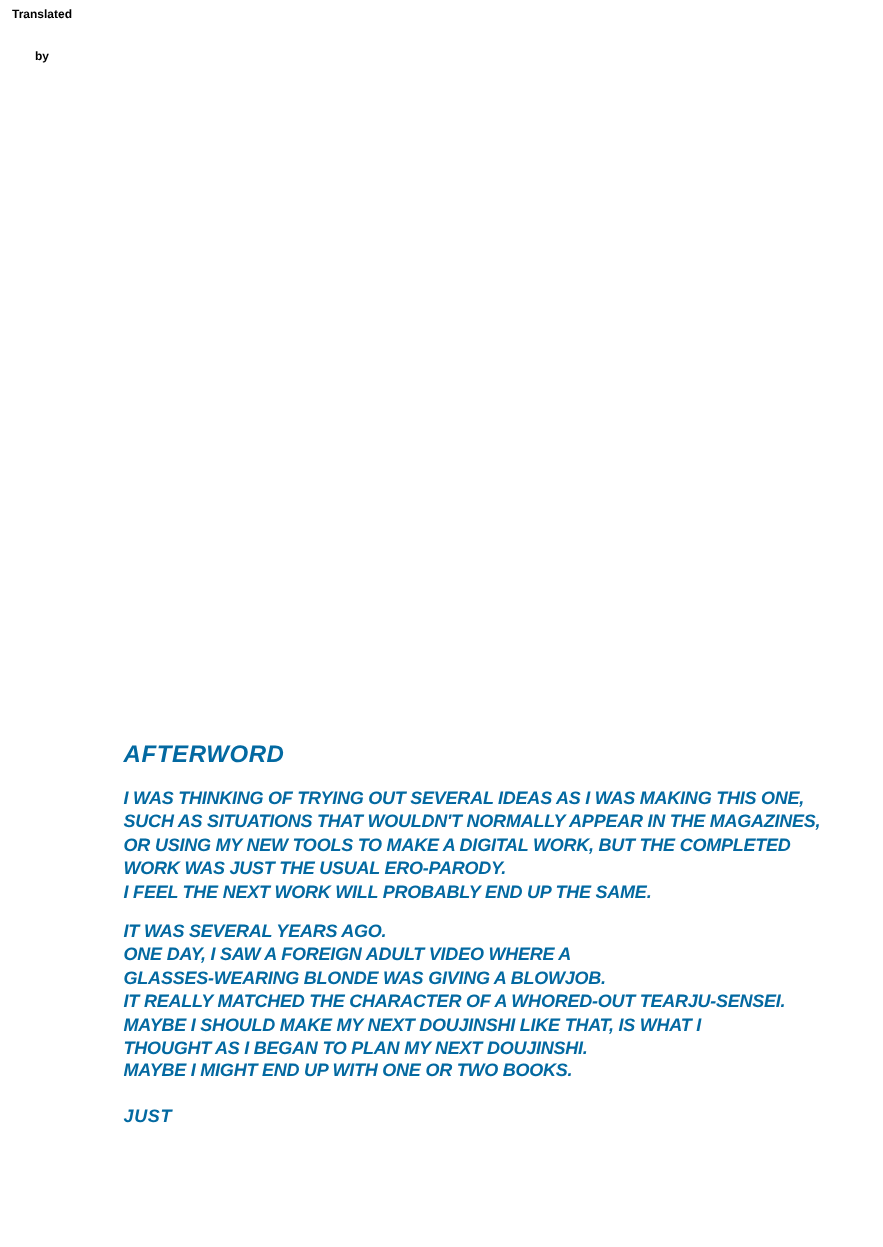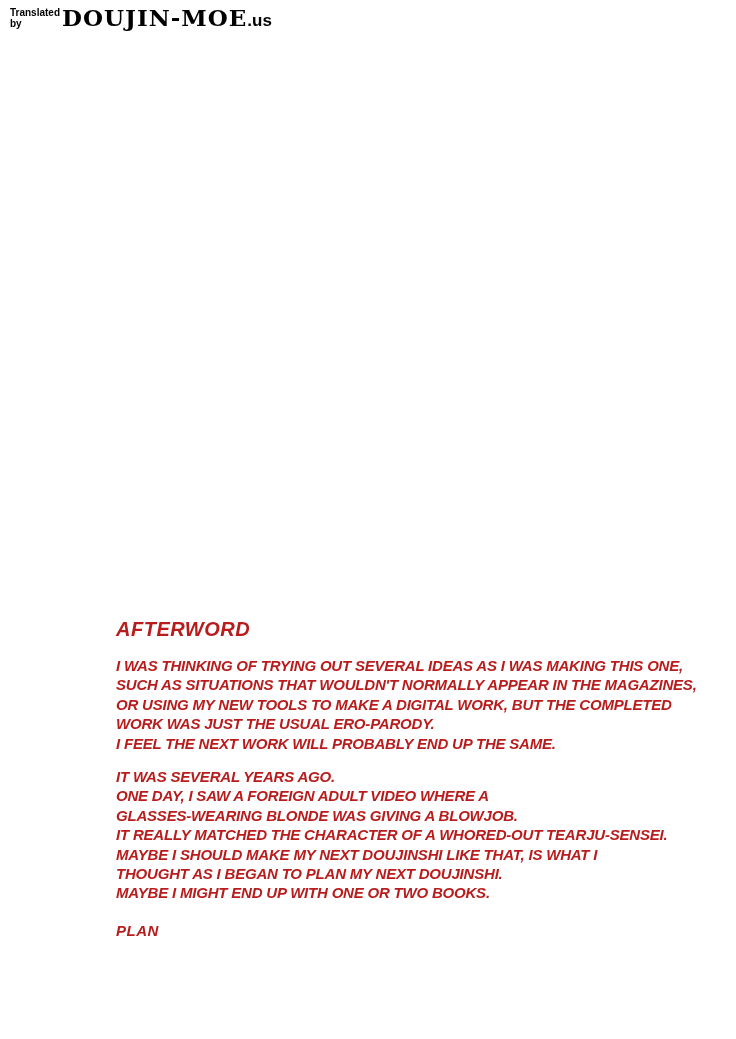--- a/index.html
+++ b/index.html
@@ -21,25 +21,27 @@
     position: absolute;
     left: 10px;
     top: 4px;
     display: flex;
     align-items: flex-start;
     color: #000000;
   }
   .wm-prefix {
     display: flex;
     flex-direction: column;
+    align-items: center;
     font-size: 10px;
     font-weight: 700;
     line-height: 11px;
     margin-top: 3px;
     font-family: "Liberation Sans", sans-serif;
+    gap: 24px;
   }
   .wm-logo {
     margin-left: 2px;
     white-space: nowrap;
   }
   .wm-logo-main {
     font-family: "DejaVu Serif", serif;
     font-weight: 700;
     font-size: 23px;
     letter-spacing: 1px;
@@ -47,24 +49,24 @@
   }
   .wm-logo-suffix {
     font-family: "Liberation Sans", sans-serif;
     font-weight: 700;
     font-size: 17px;
   }
 
   
   .afterword {
     position: absolute;
-    left: 116px;
+    left: 103px;
     top: 618px;
     width: 610px;
-    color: #b91c1c;
+    color: #0369a1;
     font-family: "Liberation Sans", sans-serif;
     font-style: italic;
     font-weight: 700;
   }
   .afterword-heading {
     font-size: 20px;
     line-height: 22px;
     letter-spacing: 0.5px;
     margin: 0 0 16px 0;
   }
@@ -85,35 +87,32 @@
 </head>
 <body>
 
 <div class="page">
 
   <div class="watermark">
     <div class="wm-prefix">
       <span>Translated</span>
       <span>by</span>
     </div>
-    <div class="wm-logo">
-      <span class="wm-logo-main">DOUJIN-MOE</span><span class="wm-logo-suffix">.us</span>
-    </div>
   </div>
 
   <div class="afterword">
     <div class="afterword-heading">AFTERWORD</div>
     <p class="afterword-para">I WAS THINKING OF TRYING OUT SEVERAL IDEAS AS I WAS MAKING THIS ONE,
 SUCH AS SITUATIONS THAT WOULDN'T NORMALLY APPEAR IN THE MAGAZINES,
 OR USING MY NEW TOOLS TO MAKE A DIGITAL WORK, BUT THE COMPLETED
 WORK WAS JUST THE USUAL ERO-PARODY.
 I FEEL THE NEXT WORK WILL PROBABLY END UP THE SAME.</p>
     <p class="afterword-para">IT WAS SEVERAL YEARS AGO.
 ONE DAY, I SAW A FOREIGN ADULT VIDEO WHERE A
 GLASSES-WEARING BLONDE WAS GIVING A BLOWJOB.
 IT REALLY MATCHED THE CHARACTER OF A WHORED-OUT TEARJU-SENSEI.
 MAYBE I SHOULD MAKE MY NEXT DOUJINSHI LIKE THAT, IS WHAT I
 THOUGHT AS I BEGAN TO PLAN MY NEXT DOUJINSHI.
 MAYBE I MIGHT END UP WITH ONE OR TWO BOOKS.</p>
-    <div class="afterword-signature">PLAN</div>
+    <div class="afterword-signature">JUST</div>
   </div>
 
 </div>
 
 </body></html>

